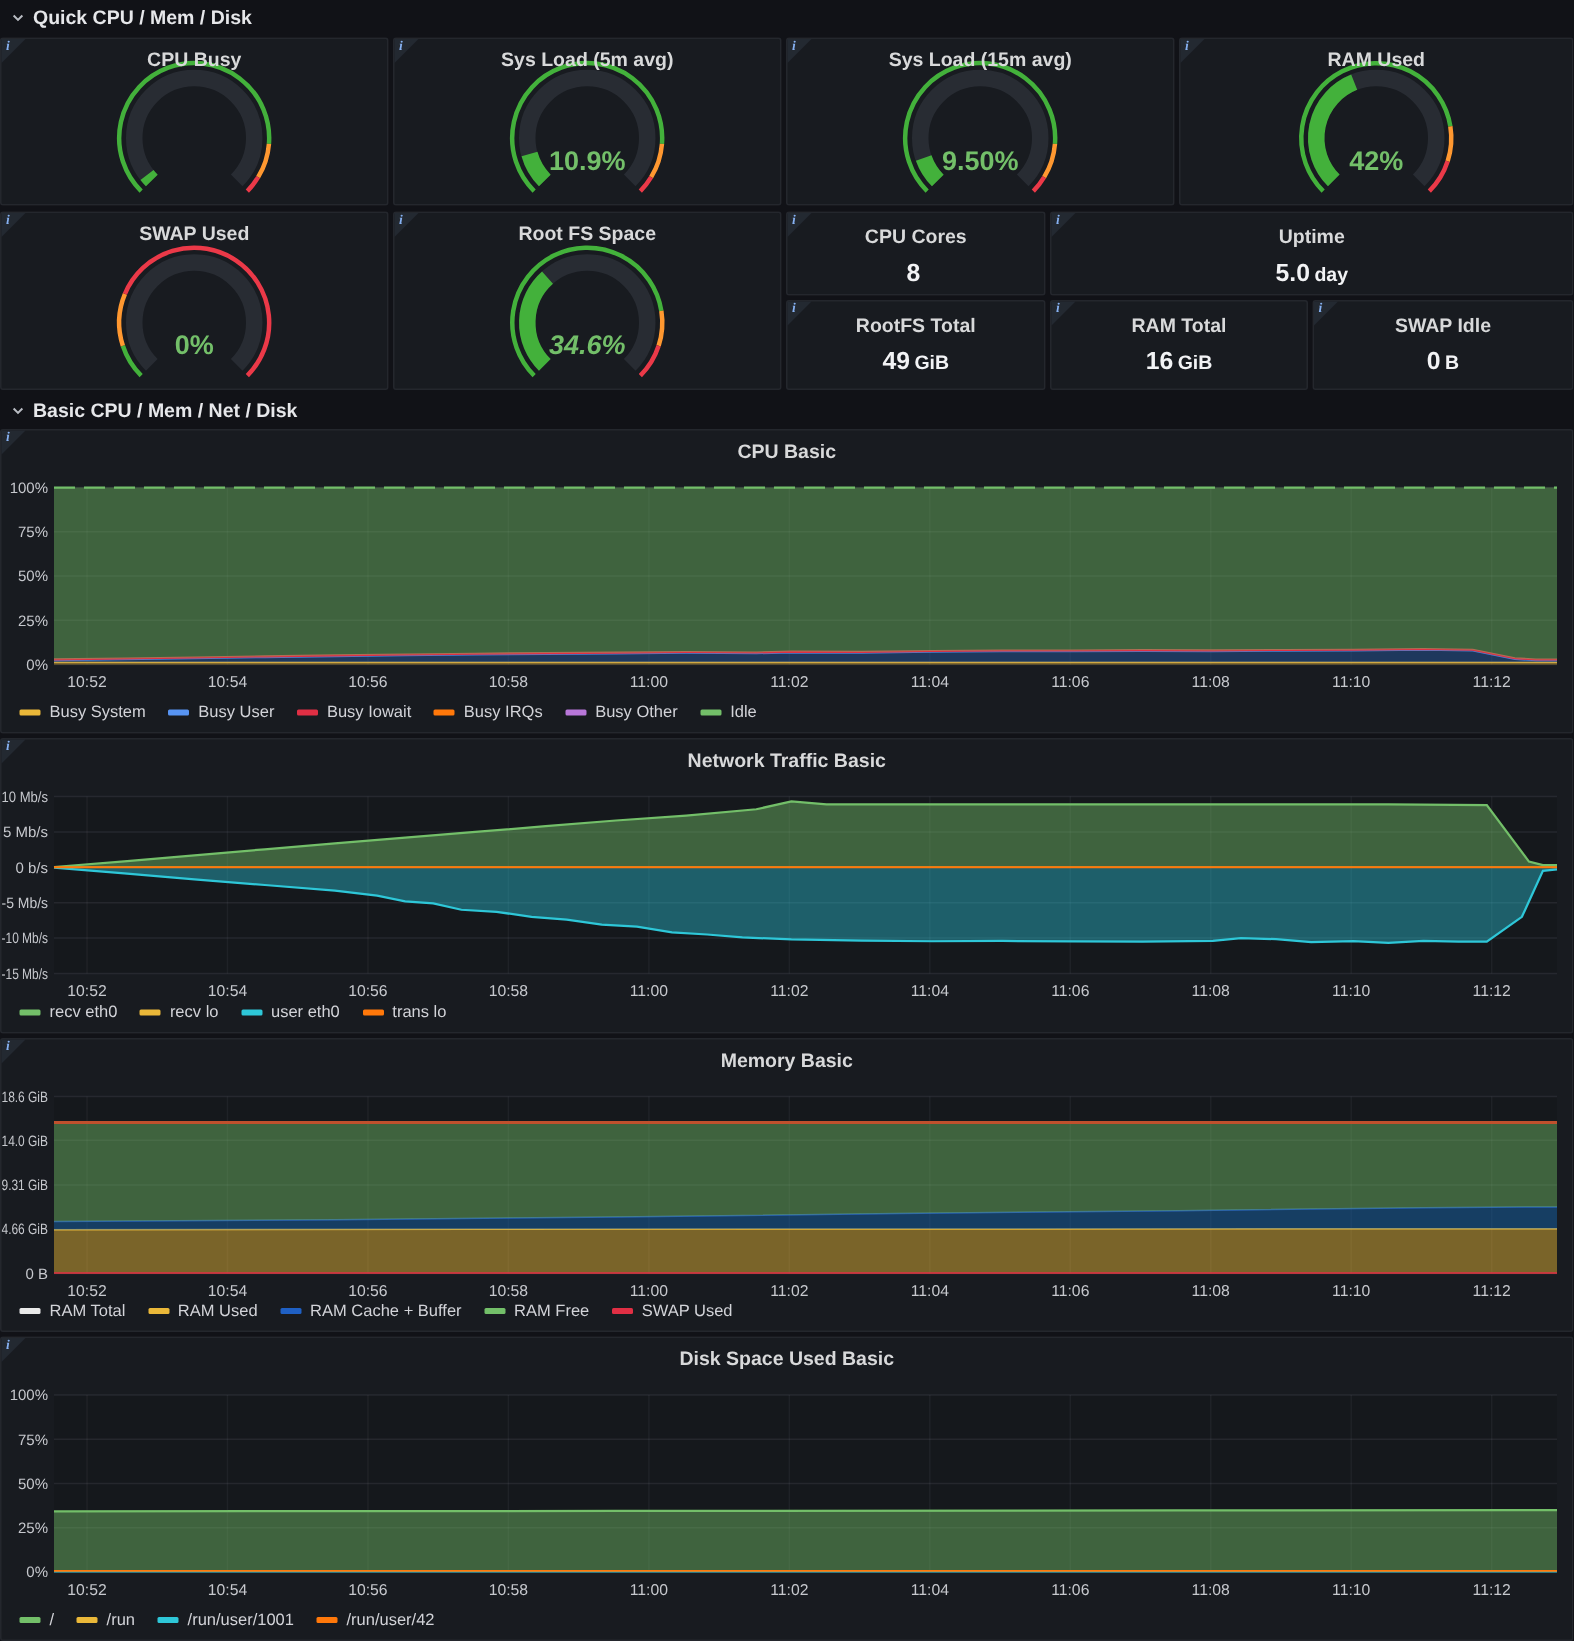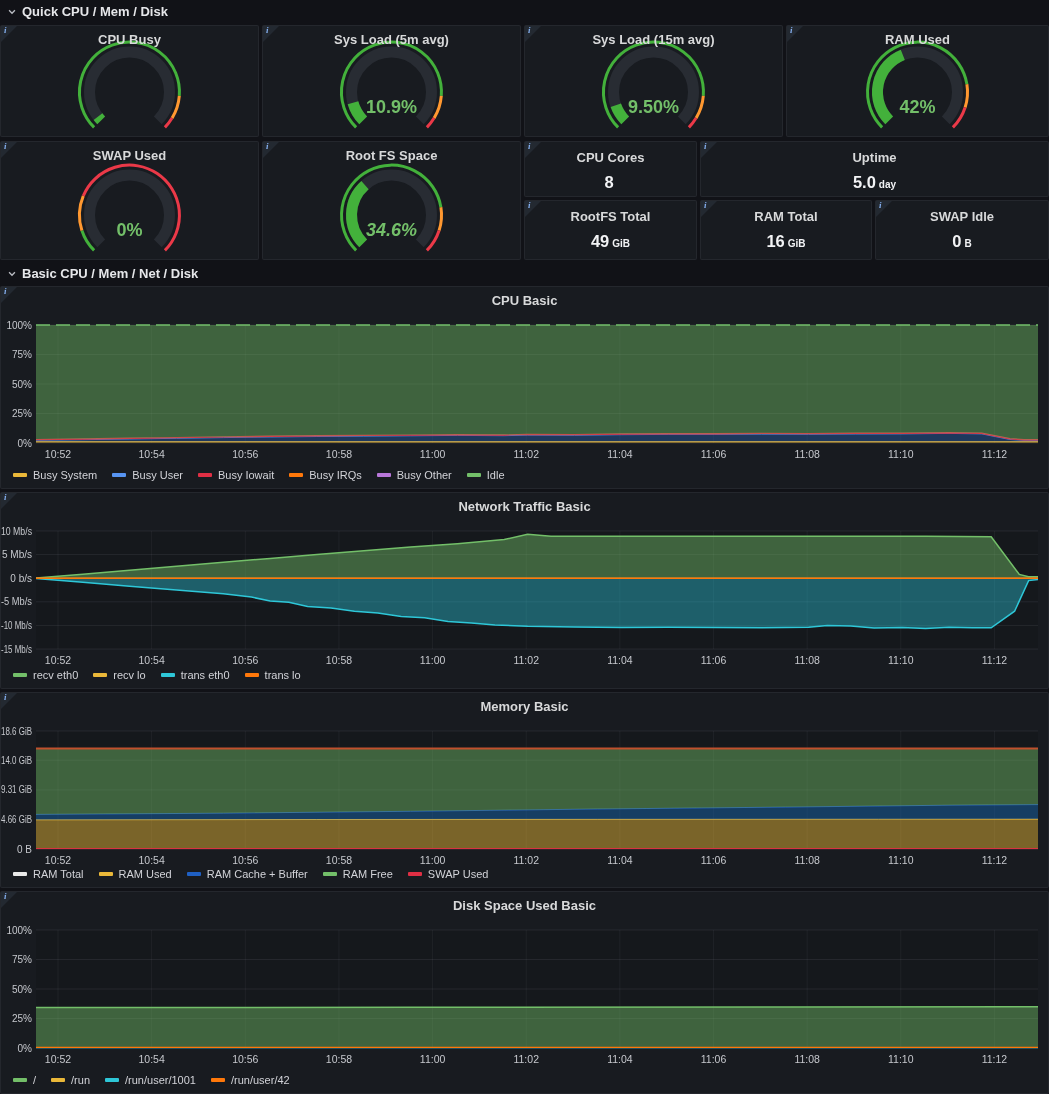--- a/index.html
+++ b/index.html
@@ -15,21 +15,21 @@
   .corner{position:absolute;top:0;left:0;width:0;height:0;z-index:4;
         border-top:16px solid #232931;border-right:16px solid transparent;}
   .corner-i{position:absolute;top:-1px;left:3px;z-index:5;font-size:9px;font-weight:700;
         font-style:italic;color:#86b1f2;font-family:"Liberation Serif",serif;cursor:pointer;}
   .gauge-svg,.chart-svg{position:absolute;inset:0;width:100%;height:100%;}
   .gauge-value{position:absolute;left:0;right:0;text-align:center;font-size:18px;
         font-weight:700;color:#73bf69;z-index:2;}
   .stat-panel{display:flex;flex-direction:column;align-items:center;padding-top:8px;gap:8px;}
   .stat-title{font-size:13px;font-weight:600;color:#d8d9da;cursor:pointer;}
   .stat-value{font-size:16.5px;font-weight:700;color:#f2f3f5;}
-  .stat-unit{font-size:10px;margin-left:3px;}
+  .stat-unit{font-size:13px;margin-left:3px;}
   .legend{position:absolute;left:12px;bottom:7px;display:flex;gap:15px;font-size:11px;
         color:#d2d3d8;z-index:2;white-space:nowrap;}
   .legend-item{display:flex;align-items:center;gap:6px;cursor:pointer;}
   .swatch{display:inline-block;width:14px;height:4px;border-radius:1px;}
   svg text{font-family:"Liberation Sans",sans-serif;}
   .chev{flex:0 0 auto;}
 </style>
 </head>
 <body>
 
@@ -281,21 +281,21 @@
         <span class="legend-item">
           <span class="swatch" style="background: rgb(115, 191, 105);"></span>
           <span>recv eth0</span>
         </span>
         <span class="legend-item">
           <span class="swatch" style="background: rgb(234, 184, 57);"></span>
           <span>recv lo</span>
         </span>
         <span class="legend-item">
           <span class="swatch" style="background: rgb(46, 199, 216);"></span>
-          <span>trans eth0</span>
+          <span>user eth0</span>
         </span>
         <span class="legend-item">
           <span class="swatch" style="background: rgb(255, 120, 10);"></span>
           <span>trans lo</span>
         </span>
       </div>
   </div>
   <div class="panel chart-panel" id="chart-mem" style="left:0;top:692px;width:1049px;height:196px">
     <div class="corner"></div>
       <span class="corner-i">i</span>

